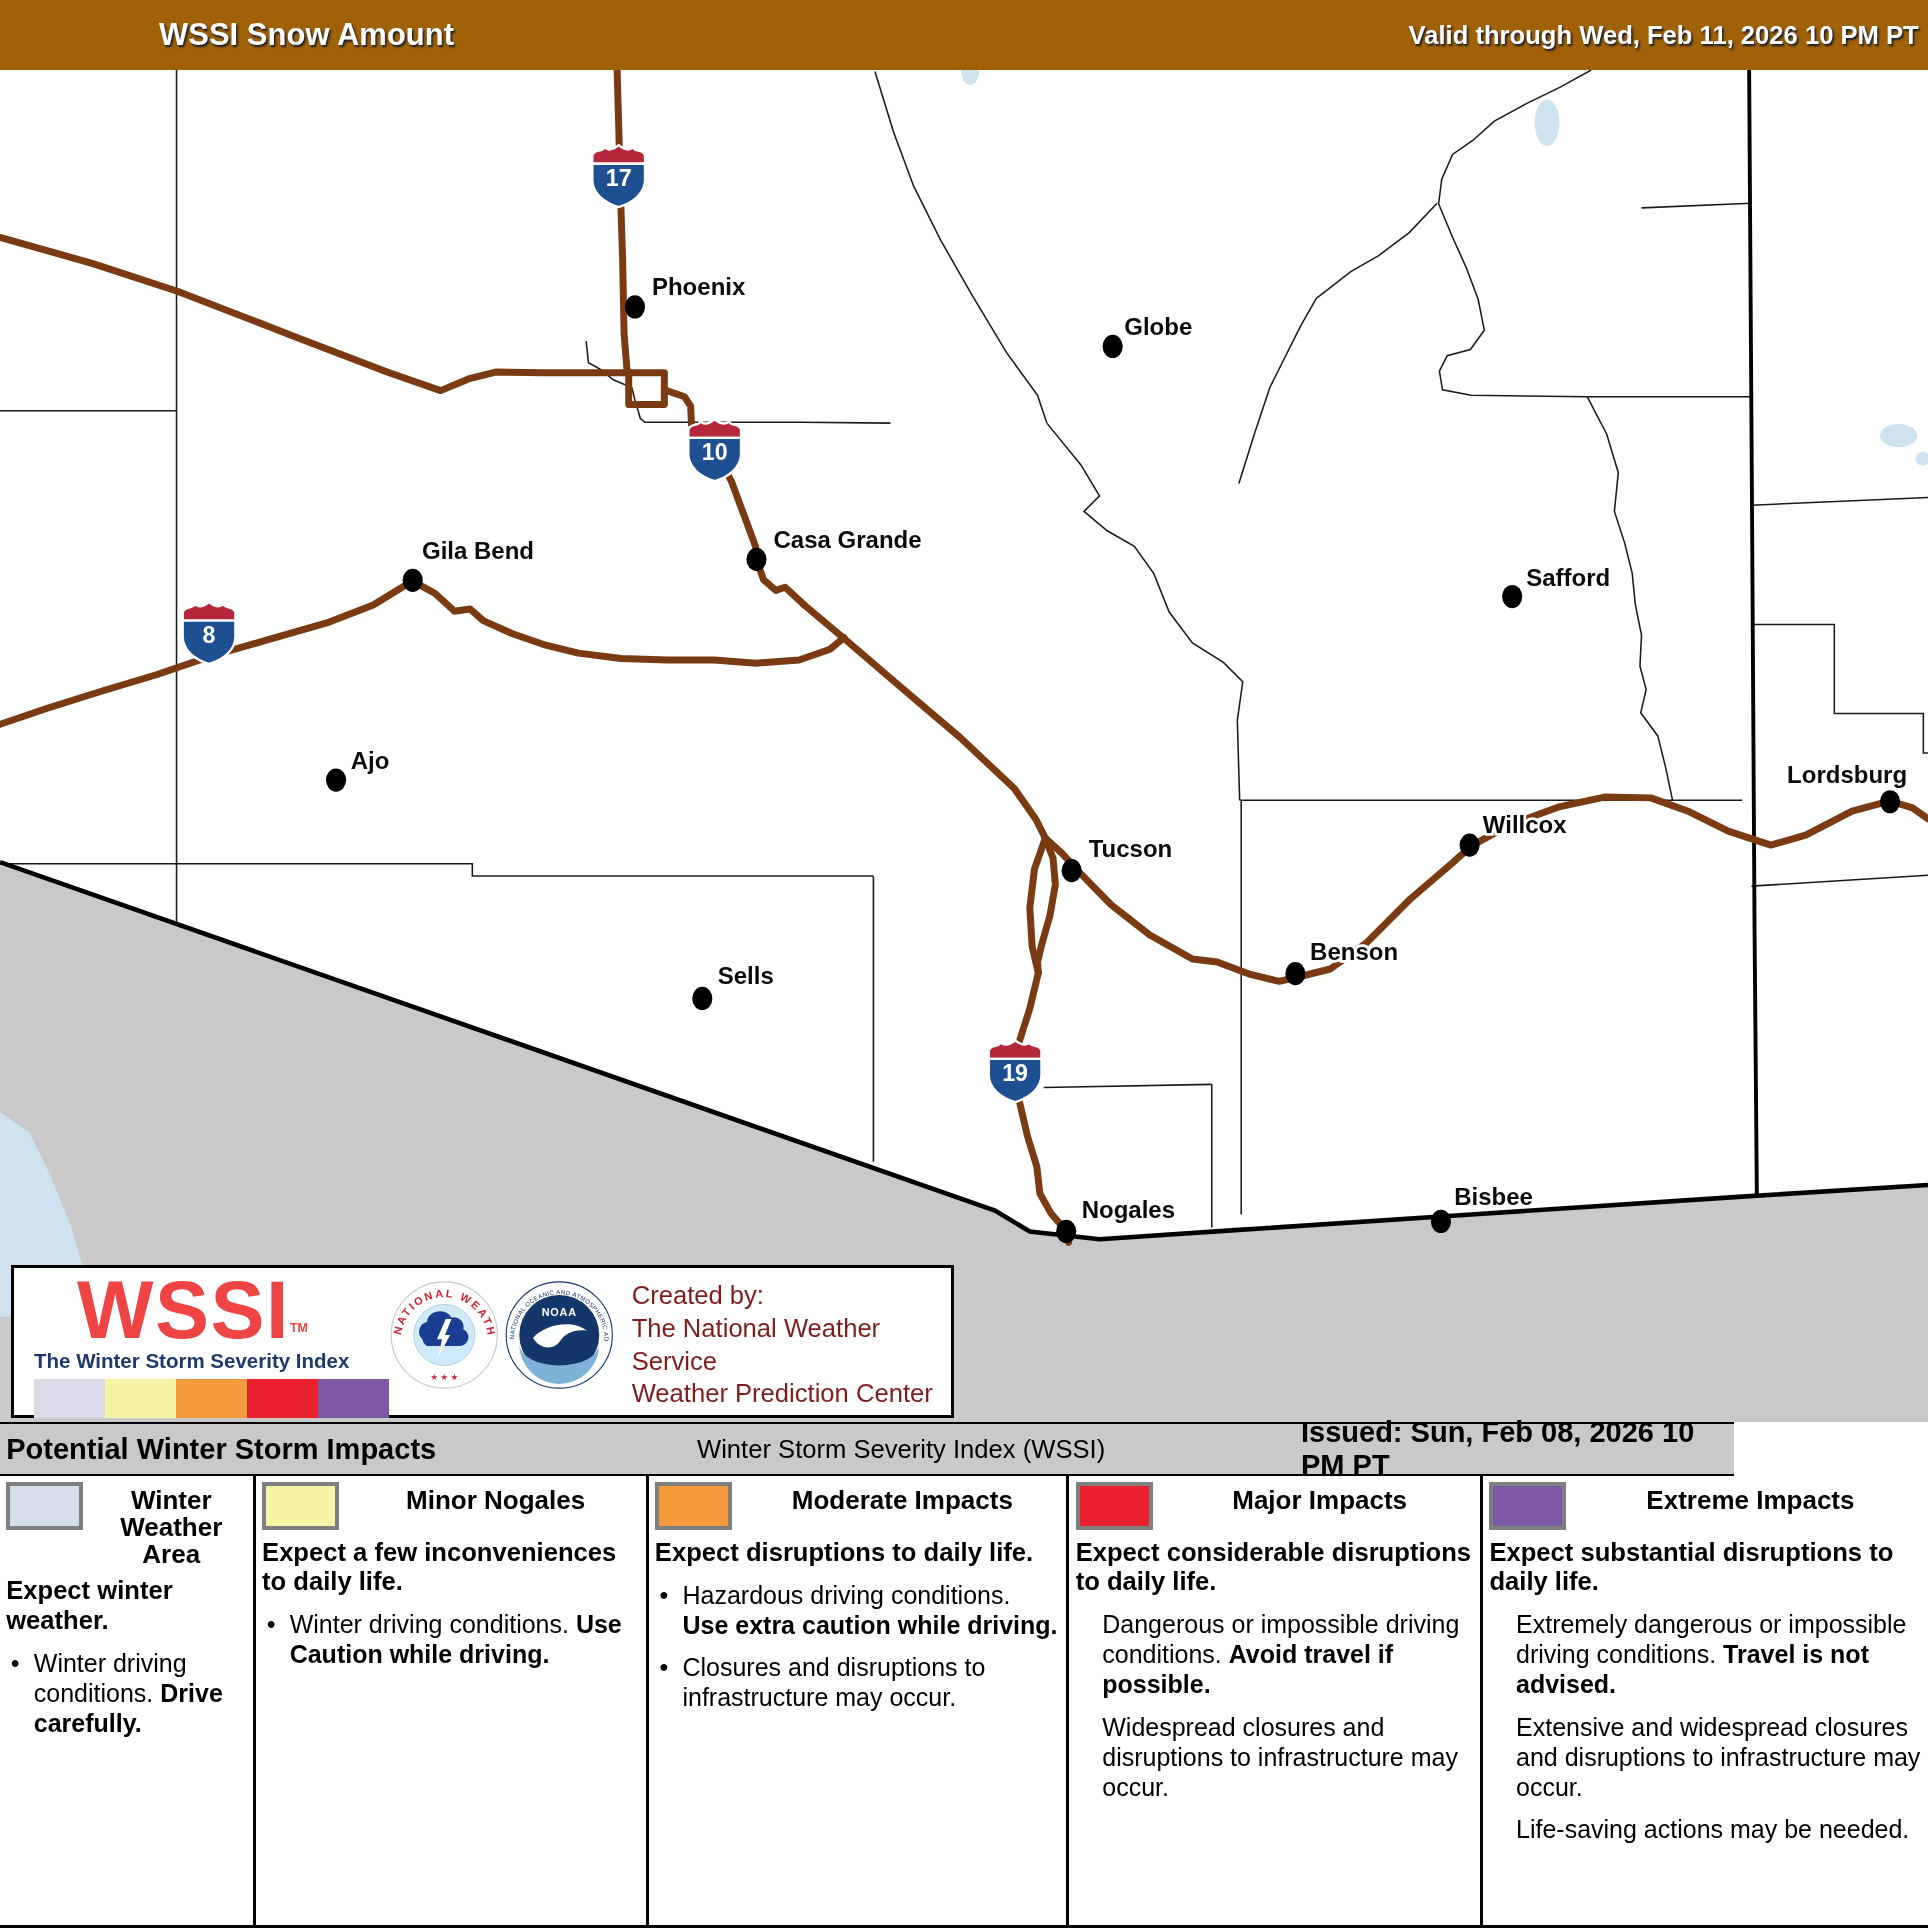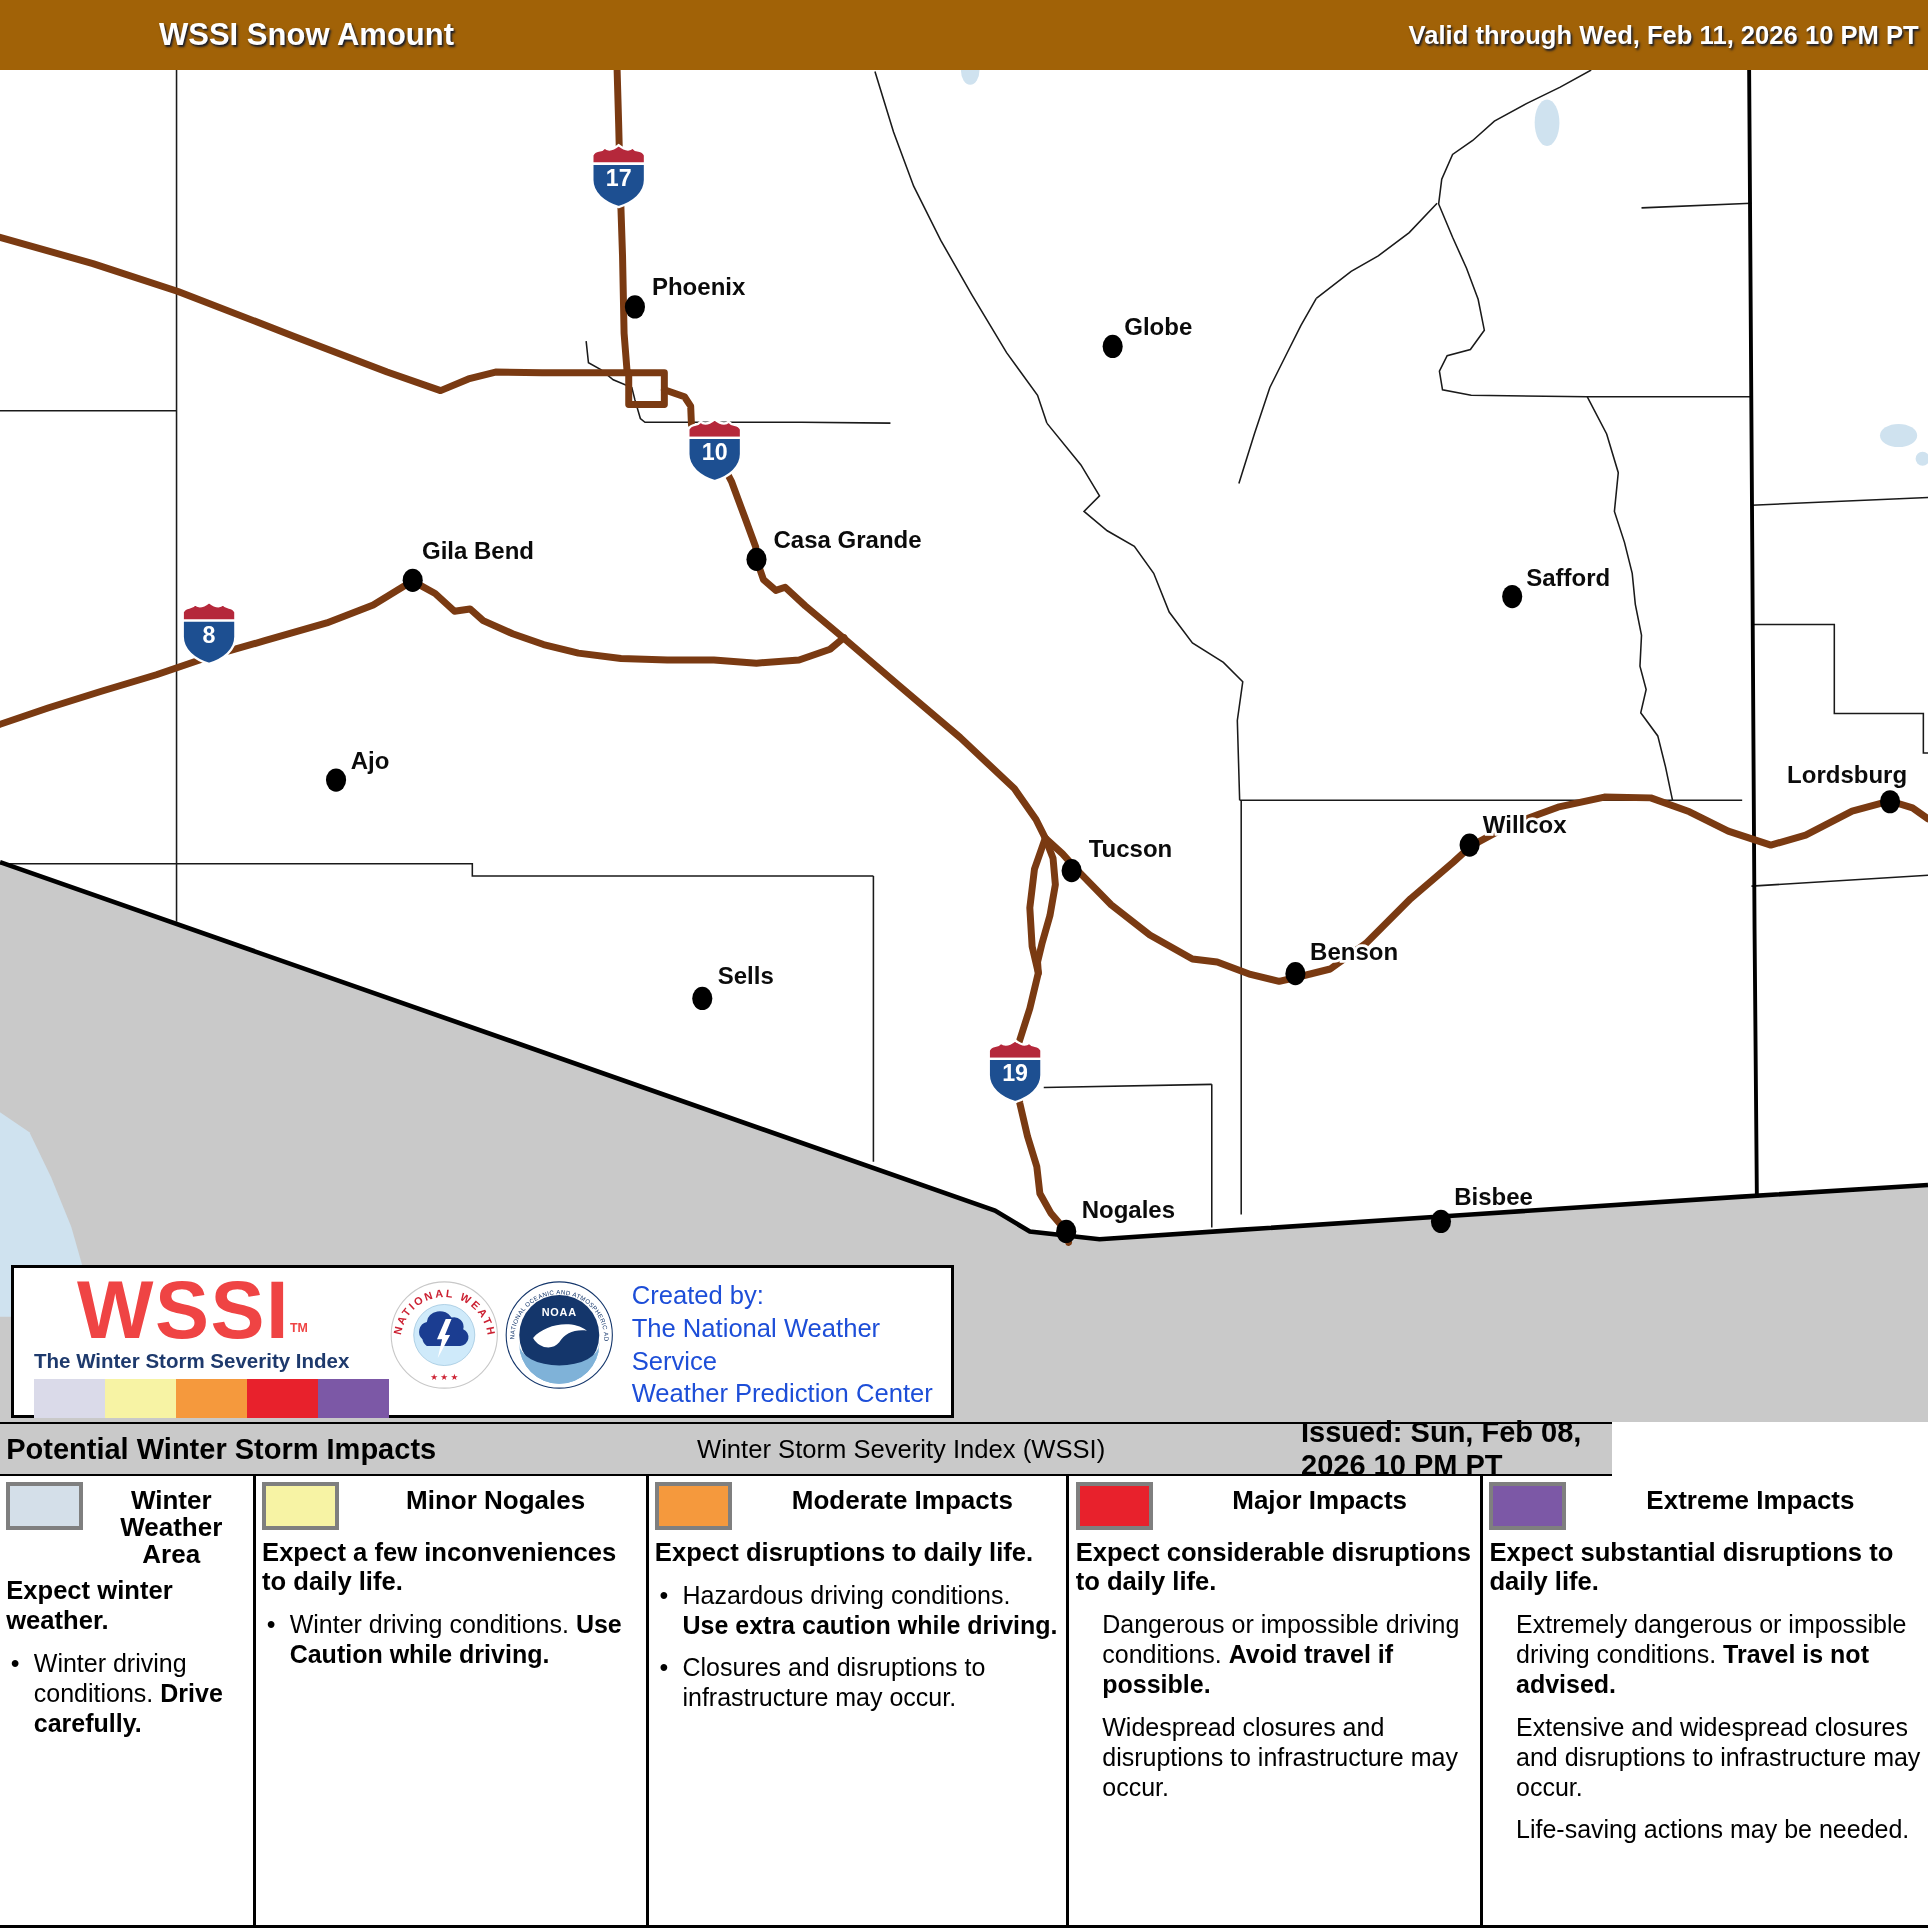--- a/index.html
+++ b/index.html
@@ -22,23 +22,23 @@
   
   .logo-box{position:absolute;left:11px;top:1265px;width:943px;height:153px;background:#fff;
             border:3.9px solid #000;box-sizing:border-box;display:flex;align-items:flex-start;}
   .wssi-block{width:364px;padding:4.6px 0 0 20px;}
   .wssi-word{color:#ef4444;font-weight:bold;font-size:81px;line-height:0.92;letter-spacing:1.5px;margin-left:43px;}
   .wssi-word .tm{font-size:12.4px;vertical-align:6.2px;letter-spacing:0;}
   .wssi-tag{color:#1e3a6d;font-weight:bold;font-size:20.5px;margin-top:1.5px;}
   .wssi-strip{display:flex;margin-top:6.2px;}
   .wssi-strip div{width:71px;height:39px;}
   .logo-circ{margin-top:7.7px;}
-  .created{padding:11px 0 0 17px;font-size:25.6px;color:#1d4ed8;line-height:1.28;}
-  
-  .issued-bar{position:absolute;left:0;top:1422px;width:1612px;height:54px;background:#c9c9c9;
+  .created{padding:11px 0 0 17px;font-size:25.6px;color:#7f1d1d;line-height:1.28;}
+  
+  .issued-bar{position:absolute;left:0;top:1422px;width:1734px;height:54px;background:#c9c9c9;
               border-top:2.3px solid #000;border-bottom:2.3px solid #000;box-sizing:border-box;
               display:flex;align-items:center;}
   .ib-left{font-weight:bold;font-size:29px;padding-left:6.2px;}
   .ib-center{font-size:25.6px;position:absolute;left:697px;}
   .ib-right{font-weight:bold;font-size:29px;position:absolute;left:1301px;}
   
   .legend{position:absolute;left:0;top:1476px;width:1928px;height:452px;background:#fff;
           display:flex;border-bottom:3.1px solid #000;box-sizing:border-box;}
   .lcol{box-sizing:border-box;border-right:3.1px solid #000;padding:6.2px 4.6px 0 6.2px;overflow:hidden;}
   .lcol:last-child{border-right:none;}

